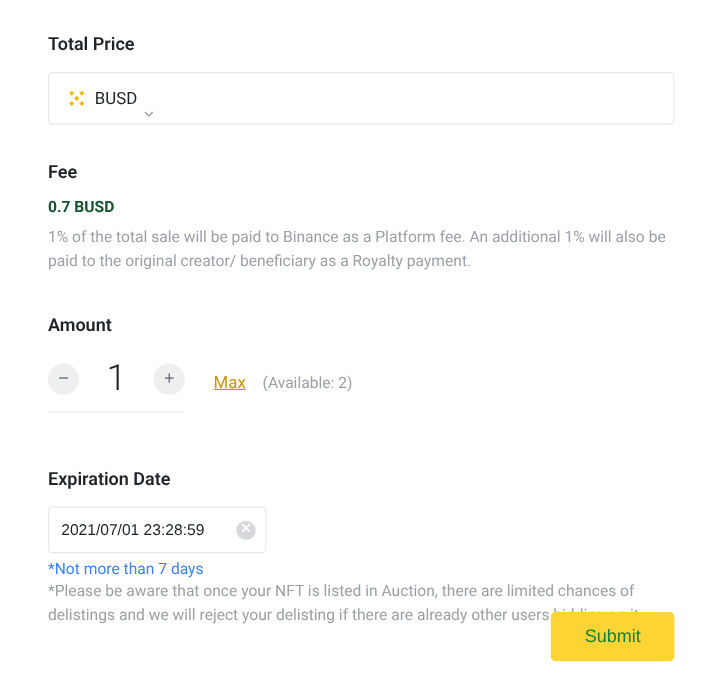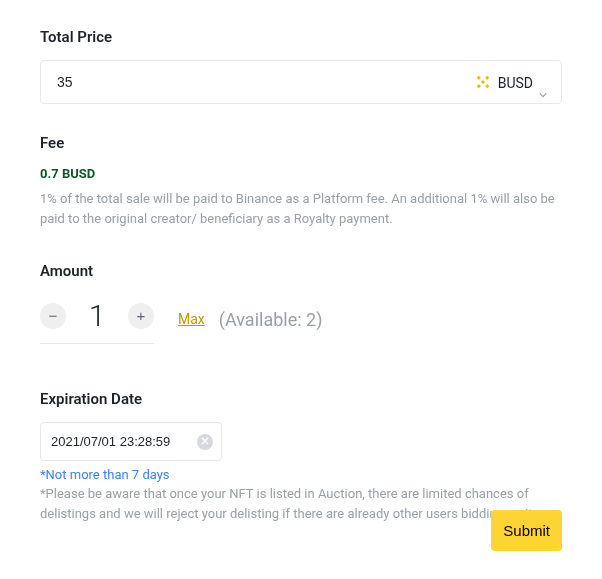--- a/index.html
+++ b/index.html
@@ -108,21 +108,21 @@
   }
   .max-link {
     color: #c99400;
     font-size: 14px;
     text-decoration: underline;
     cursor: pointer;
     margin-left: 10px;
   }
   .available {
     color: #9aa0a6;
-    font-size: 18px;
+    font-size: 13px;
   }
   .amount-section { margin-bottom: 46px; }
   
   .date-input-wrap {
     display: inline-flex;
     align-items: center;
     border: 1px solid #e6e8ea;
     border-radius: 4px;
     padding: 4px 8px;
     height: 39px;
@@ -163,37 +163,36 @@
   }
   
   .submit-row {
     position: absolute;
     bottom: 28px;
     right: 40px;
   }
   .submit-btn {
     background: #fcd535;
     border: none;
-    color: #000000;
+    color: #15803d;
     font-size: 15px;
     font-weight: 500;
-    padding: 12px 12px;
+    padding: 12px 28px;
     border-radius: 4px;
     cursor: pointer;
   }
 </style>
 </head>
 <body>
 
 
 
 
 <div class="section-label">Total Price</div>
 <div class="price-box">
-  <input class="price-input" type="text" value="35" style="">
   <div class="currency-selector">
     <span class="busd-icon">
       <svg viewBox="0 0 24 24" width="18" height="18">
         <g transform="rotate(45 12 12)">
           <rect x="10" y="2" width="4" height="4" fill="#f0b90b"></rect>
           <rect x="10" y="10" width="4" height="4" fill="#f0b90b"></rect>
           <rect x="2" y="10" width="4" height="4" fill="#f0b90b"></rect>
           <rect x="18" y="10" width="4" height="4" fill="#f0b90b"></rect>
           <rect x="10" y="18" width="4" height="4" fill="#f0b90b"></rect>
         </g>

